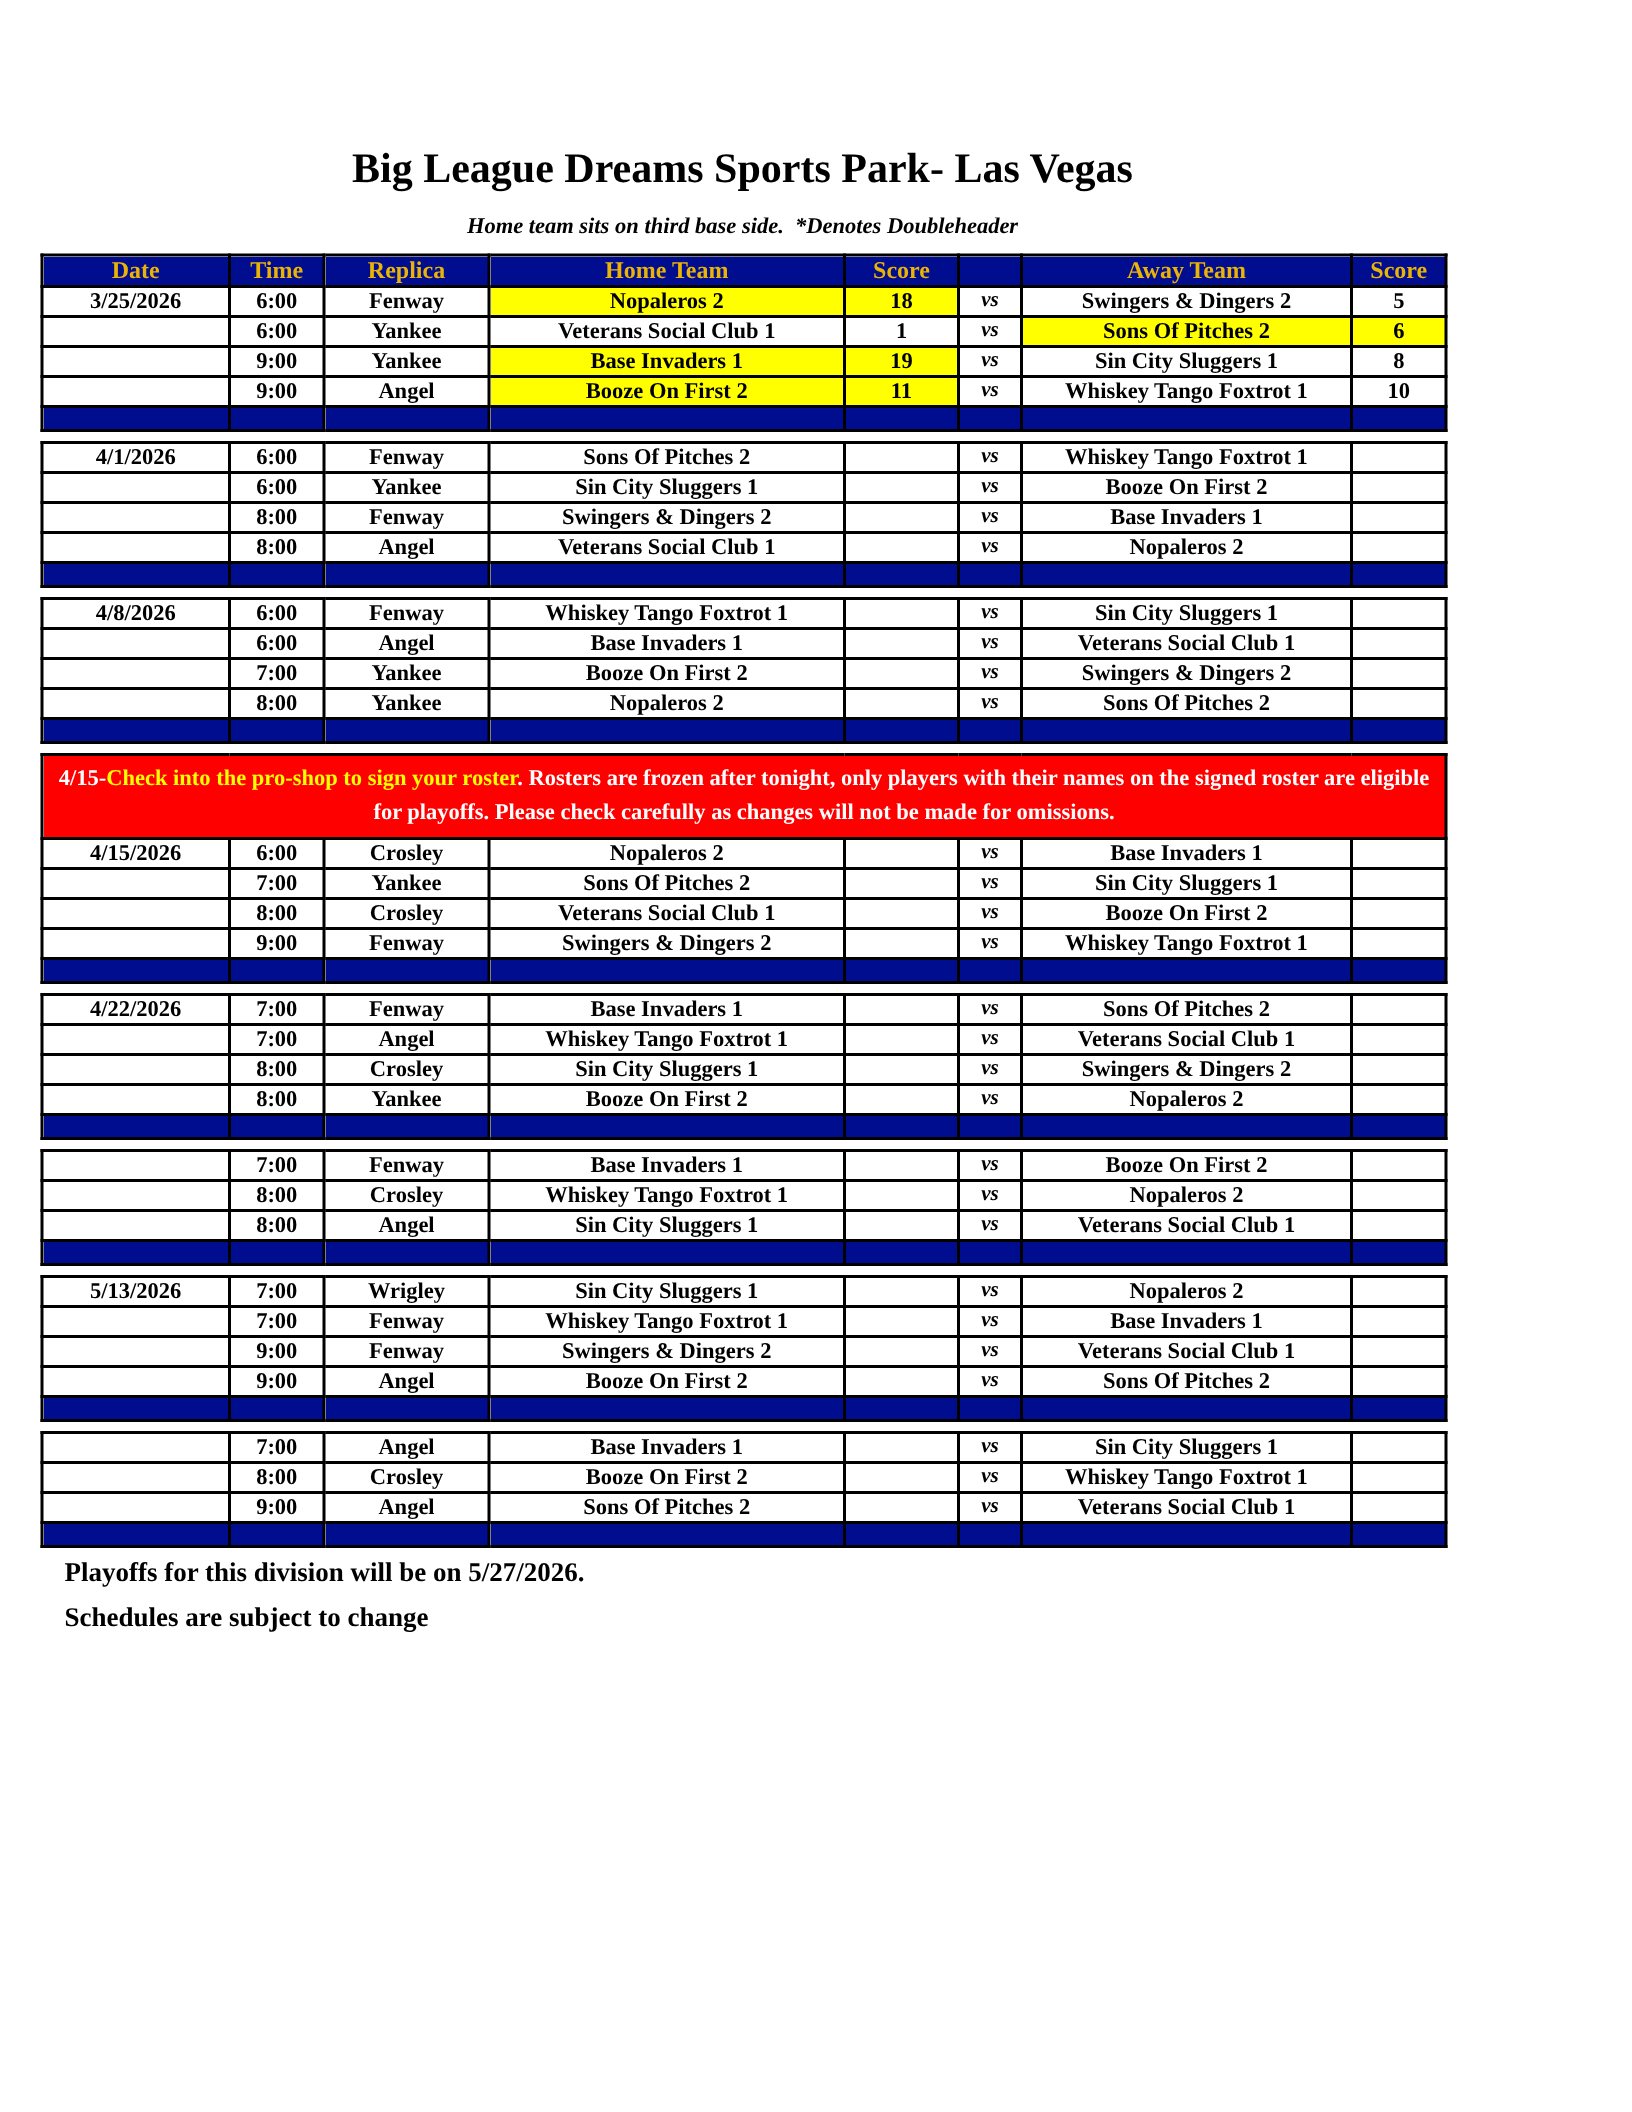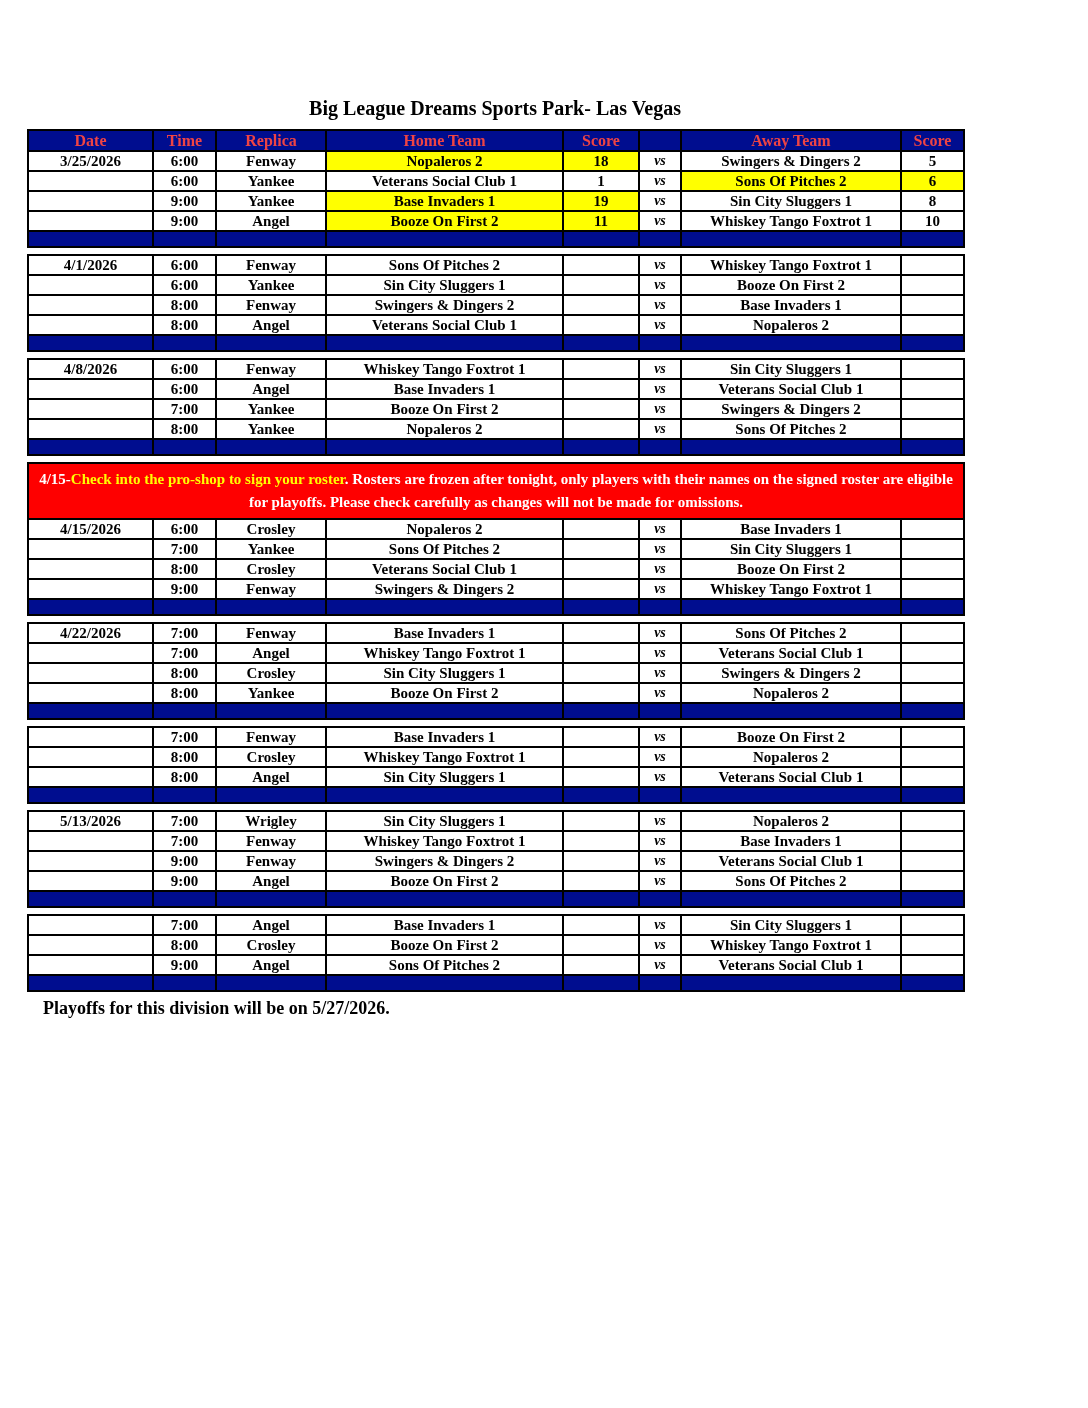--- a/index.html
+++ b/index.html
@@ -13,21 +13,21 @@
     margin: 0; padding: 0;
     width: 1088px; height: 1408px;
     background: #ffffff;
     color: #000000;
     font-family: "Liberation Serif", "DejaVu Serif", serif;
   }
   .content { padding-top: 97px; }
   .title {
     width: 936px; margin: 0 0 0 27px;
     text-align: center;
-    font-size: 20px; font-weight: bold;
+    font-size: 28px; font-weight: bold;
     letter-spacing: 0px;
   }
   .subtitle {
     width: 936px; margin: 7px 0 0 27px;
     text-align: center;
     font-size: 21px; font-weight: bold;
   }
   .note {
     width: 936px; margin: 14px 0 0 27px;
     text-align: center;
@@ -46,21 +46,21 @@
     height: 20px;
     text-align: center;
     vertical-align: middle;
     font-size: 15px;
     font-weight: bold;
     overflow: hidden;
     white-space: nowrap;
   }
   .schedule thead th {
     background: var(--navy);
-    color: #ef4444;
+    color: #eab308;
     height: 21px;
     font-size: 16px;
   }
   .schedule td.vs { font-style: italic; font-size: 14px; }
   .schedule td.yellow { background: var(--yellow); }
   .schedule tr.navy-row td { background: var(--navy); height: 16px; }
   .schedule tr.spacer-row td {
     border: none;
     background: #ffffff;
     height: 8px;
@@ -80,20 +80,21 @@
   .footer .fline {
     font-size: 18px; font-weight: bold;
     margin: 0 0 9px 0;
   }
 </style>
 </head>
 <body>
 
 <div class="content">
   <div class="title">Big League Dreams Sports Park- Las Vegas</div>
+  <div class="note">Home team sits on third base side.  *Denotes Doubleheader</div>
 
   <table class="schedule">
     <colgroup>
       <col style="width:125px">
         <col style="width:63px">
         <col style="width:110px">
       <col style="width:237px">
         <col style="width:76px">
         <col style="width:42px">
       <col style="width:220px">
@@ -514,14 +515,15 @@
           <td></td>
           <td></td>
           <td></td>
           <td></td>
         </tr>
       </tbody>
   </table>
 
   <div class="footer">
     <div class="fline">Playoffs for this division will be on 5/27/2026.</div>
+    <div class="fline">Schedules are subject to change</div>
   </div>
 </div>
 
 </body></html>

